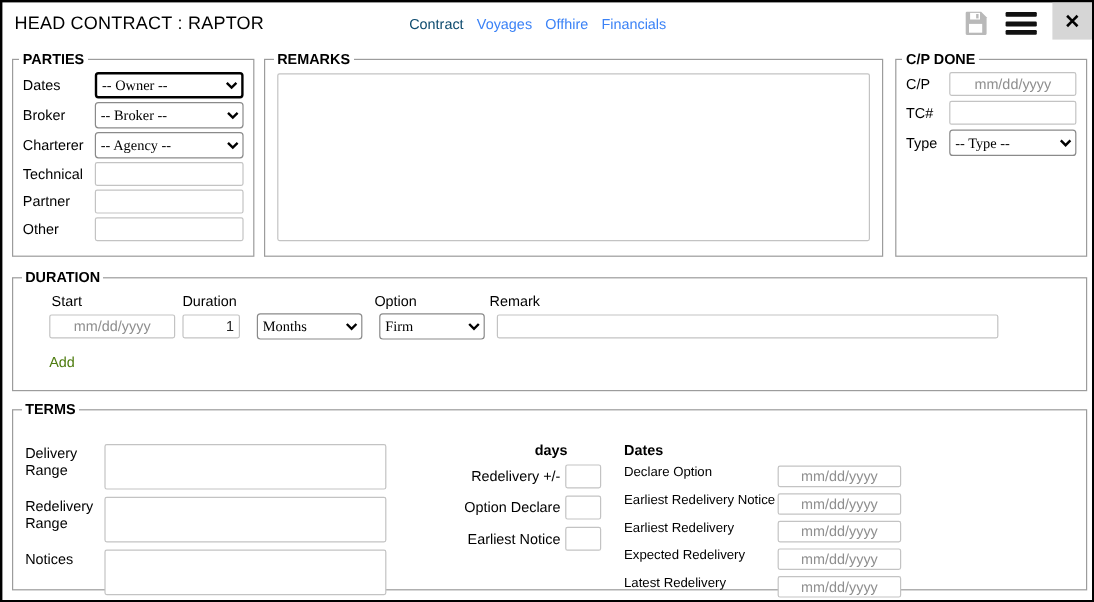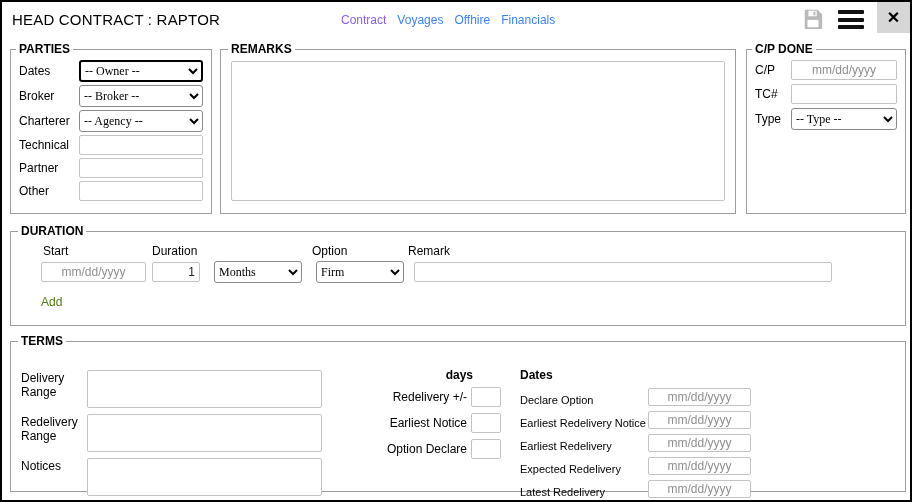--- a/index.html
+++ b/index.html
@@ -5,21 +5,21 @@
   * { box-sizing: border-box; }
   html,body { margin:0; padding:0; background:#fff; }
   body { font-family:"Liberation Sans", sans-serif; color:#000; }
   .page { position:relative; width:912px; height:502px; border:2px solid #000; background:#fff; overflow:hidden; }
 
   
   .topbar { position:relative; height:36px; }
   .title { position:absolute; left:10px; top:9px; margin:0; font-size:15px; font-weight:normal; letter-spacing:.2px; }
   .tabs { position:absolute; left:339px; top:11px; display:flex; gap:11px; font-size:12px; }
   .tab { color:#3b82f6; text-decoration:none; cursor:pointer; }
-  .tab.active { color:#8b5cf6; }
+  .tab.active { color:#0c4a6e; }
   .icon-save { position:absolute; right:86px; top:6px; width:22px; height:22px; cursor:pointer; }
   .icon-menu { position:absolute; right:46px; top:8px; width:26px; height:19px; display:flex; flex-direction:column; justify-content:space-between; cursor:pointer; }
   .icon-menu .bar { height:4px; background:#111; border-radius:1px; }
   .btn-close { position:absolute; right:0; top:0; width:33px; height:31px; background:#d6d6d6; display:flex; align-items:center; justify-content:center; font-size:16px; font-weight:bold; cursor:pointer; }
 
   fieldset { position:absolute; border:1px solid #9c9c9c; margin:0; padding:4px 10px 6px; background:#fff; }
   legend { font-size:12px; font-weight:bold; padding:0 3px; margin-left:-3px; }
   label { font-size:12px; }
 
   input[type=text] { font-family:inherit; font-size:12px; height:20px; border:1px solid #c3c3c3; border-radius:2px; padding:0 4px; color:#222; background:#fff; }
@@ -66,21 +66,21 @@
   .t-row { display:flex; margin-bottom:6px; }
   .t-row label { flex:0 0 66px; padding-top:2px; line-height:1.15; }
   .t-row textarea { width:235px; height:38px; }
   .small-input { width:30px; height:18px; }
   .terms-days { position:absolute; left:358px; top:20px; width:132px; font-size:12px; }
   .terms-days .hdr { font-weight:bold; text-align:right; padding-right:28px; margin-bottom:5px; }
   .d-row { display:flex; align-items:center; justify-content:flex-end; margin-bottom:6px; }
   .d-row label { text-align:right; padding-right:4px; white-space:nowrap; }
   .terms-dates { position:absolute; left:509px; top:20px; width:260px; font-size:12px; }
   .terms-dates .hdr { font-weight:bold; margin-bottom:6px; }
-  .dt-row { display:flex; align-items:flex-end; margin-bottom:5px; }
+  .dt-row { display:flex; align-items:flex-start; margin-bottom:5px; }
   .dt-row label { flex:0 0 128px; font-size:11px; white-space:nowrap; }
   .dt-row input { width:103px; height:18px; }
 </style>
 </head>
 <body>
 
 <div class="page">
 
   <div class="topbar">
     <h1 class="title">HEAD CONTRACT : RAPTOR</h1>
@@ -207,27 +207,27 @@
       </div>
     </div>
 
     <div class="terms-days">
       <div class="hdr">days</div>
       <div class="d-row">
         <label>Redelivery +/-</label>
         <input type="text" class="small-input" value="" style="">
       </div>
       <div class="d-row">
+        <label>Option Declare</label>
+        <input type="text" class="small-input" value="" style="">
+      </div>
+      <div class="d-row">
         <label>Earliest Notice</label>
         <input type="text" class="small-input" value="" style="">
       </div>
-      <div class="d-row">
-        <label>Option Declare</label>
-        <input type="text" class="small-input" value="" style="">
-      </div>
     </div>
 
     <div class="terms-dates">
       <div class="hdr">Dates</div>
       <div class="dt-row">
         <label>Declare Option</label>
         <input type="text" class="date-input" placeholder="mm/dd/yyyy" style="">
       </div>
       <div class="dt-row">
         <label>Earliest Redelivery Notice</label>

